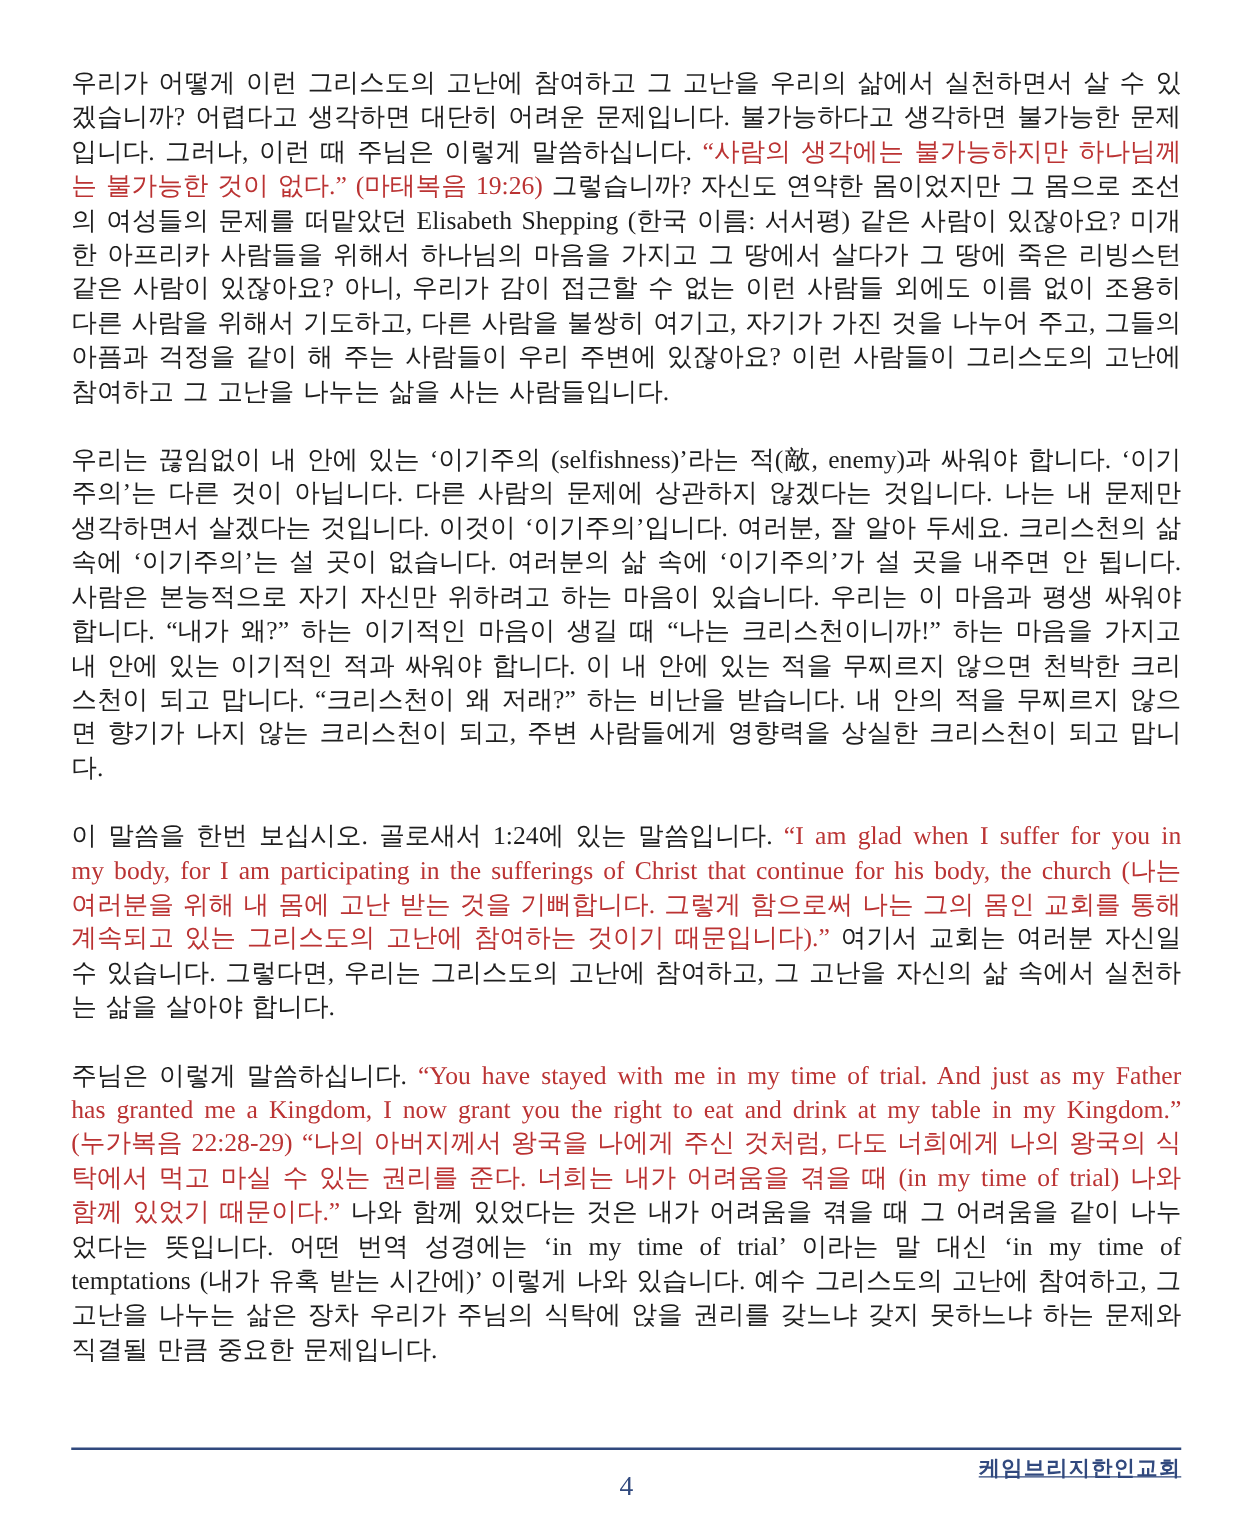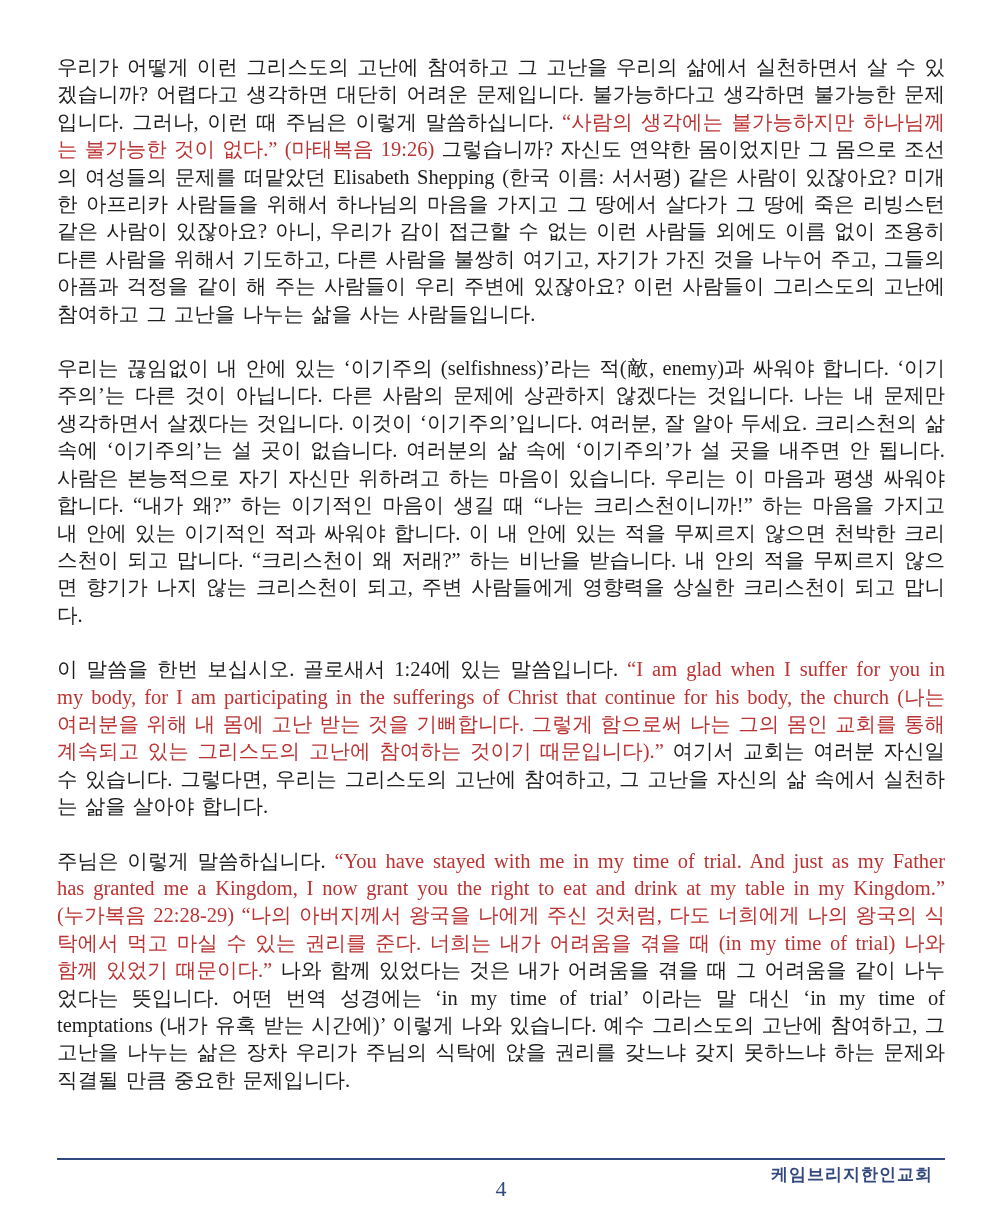--- a/index.html
+++ b/index.html
@@ -29,24 +29,25 @@
   }
   .doc-body p.para:last-child{margin-bottom:0;}
   .hl{color:var(--hl-color);}
   .footer{
     position:absolute;
     left:57px;right:54px;bottom:24px;
     border-top:2px solid var(--footer-color);
     height:52px;
   }
   .footer .site{
-    position:absolute;right:12px;top:3px;
+    position:absolute;right:0;top:3px;
     font-size:17px;font-weight:bold;
     color:var(--footer-color);
     letter-spacing:1px;
+    text-decoration:underline;
   }
   .footer .pageno{
     position:absolute;left:0;right:0;top:16px;
     text-align:center;
     font-size:22px;
     color:var(--footer-color);
   }
 </style>
 </head>
 <body>

